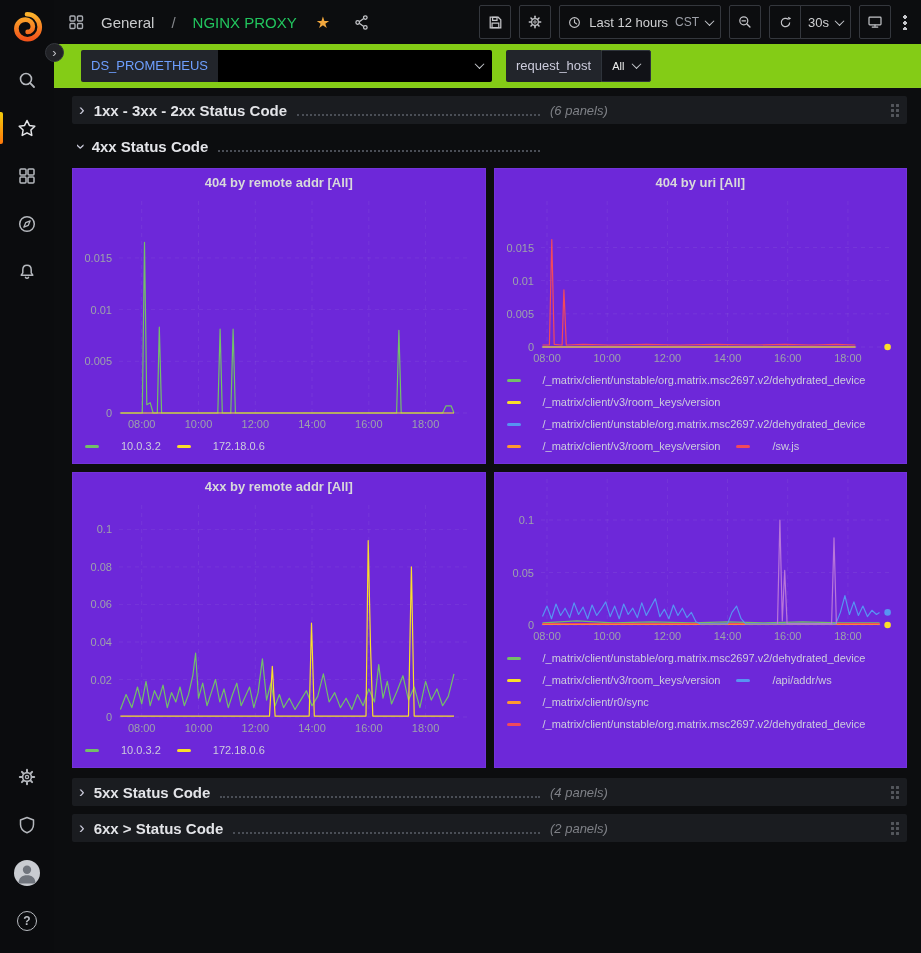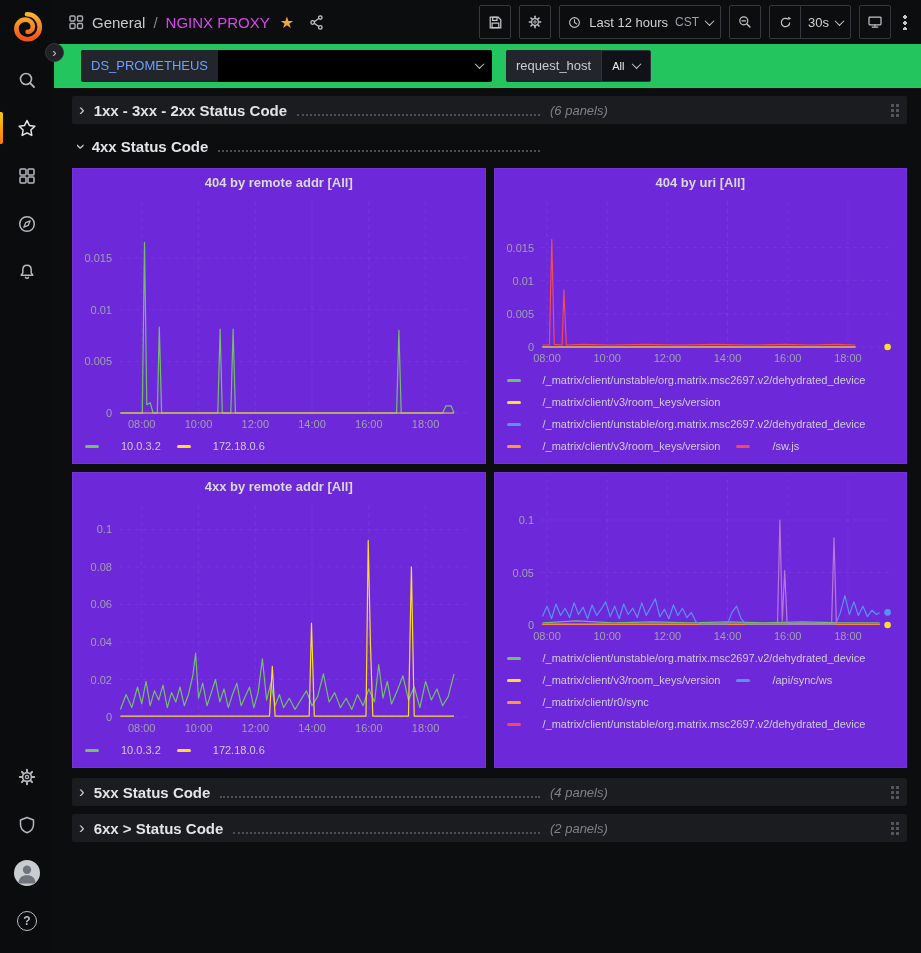--- a/index.html
+++ b/index.html
@@ -31,45 +31,45 @@
   
   .expand-btn {
     position: absolute; left: 45px; top: 43px; width: 19px; height: 19px; border-radius: 50%;
     background: #212226; border: 1px solid #34373d; color: #c4c5c9; z-index: 6;
     display: flex; align-items: center; justify-content: center; font-size: 13px; cursor: pointer; line-height: 1;
   }
 
   
   .header {
     position: absolute; left: 54px; right: 0; top: 0; height: 44px; background: #0c0d0f;
-    display: flex; align-items: center; padding: 0 12px 0 14px; gap: 8px;
+    display: flex; align-items: center; padding: 0 12px 0 14px; gap: 17px;
   }
   .crumb-section { font-size: 15px; color: #c9cacc; cursor: pointer; }
   .crumb-sep { font-size: 15px; color: #85878c; }
-  .crumb-title { font-size: 15px; color: #d946ef; font-weight: 500; cursor: pointer; }
+  .crumb-title { font-size: 15px; color: #22c55e; font-weight: 500; cursor: pointer; }
   .fav-star { font-size: 16px; cursor: pointer; margin-left: 2px; }
   .hdr-icon { cursor: pointer; margin-left: 6px; display: flex; }
   .hdr-right { margin-left: auto; display: flex; align-items: center; gap: 8px; }
   .hbtn {
     height: 30px; min-width: 32px; border: 1px solid #34373d; border-radius: 2px; background: transparent;
     display: flex; align-items: center; justify-content: center; gap: 7px; padding: 16px 7px;
     color: #d0d1d3; font-size: 13px; cursor: pointer;
   }
   .btn-group { display: flex; }
   .btn-group .hbtn + .hbtn { margin-left: -1px; border-radius: 0 2px 2px 0; }
   .btn-group .hbtn:first-child { border-radius: 2px 0 0 2px; }
   .tz { color: #9da0a8; font-size: 12px; }
   .cdown { width: 7px; height: 7px; border-right: 1.5px solid #c8cbd0; border-bottom: 1.5px solid #c8cbd0;
     transform: rotate(45deg) translate(-1px,-1px); display: inline-block; }
   .kebab { width: 4px; height: 16px; margin: 0 2px 0 4px; cursor: pointer;
     background-image: radial-gradient(circle, #c4c5c9 1.6px, transparent 1.8px); background-size: 4px 6px; background-position: center top; }
 
   
   .submenu {
-    position: absolute; left: 54px; right: 0; top: 44px; height: 44px; background: #22c55e;
+    position: absolute; left: 54px; right: 0; top: 44px; height: 44px; background: #84cc16;
     display: flex; align-items: center; padding: 0 14px 0 27px; gap: 14px;
     border-bottom: 1px solid rgba(204,204,220,0.06);
   }
   .var-group { display: flex; align-items: stretch; height: 32px; }
   .var-label { display: flex; align-items: center; padding: 0 10px; background: #22252b; border-radius: 2px 0 0 2px; font-size: 13px; cursor: pointer; }
   .var-label.blue { color: #6e9fff; }
   .var-black { width: 274px; background: #000; border-radius: 0 2px 2px 0; display: flex; align-items: center; justify-content: flex-end; padding: 0 9px; cursor: pointer; }
   .var-value { display: flex; align-items: center; gap: 9px; padding: 0 10px; font-size: 11px; color: #eceded;
     background: #111217; border: 1px solid #2e333b; border-radius: 0 2px 2px 0; cursor: pointer; }
 
@@ -491,21 +491,21 @@
           <span class="l-item">
             <span class="l-mark" style="background:#73bf69"></span>
             <span>/_matrix/client/unstable/org.matrix.msc2697.v2/dehydrated_device</span>
           </span>
           <span class="l-item">
             <span class="l-mark" style="background:#fade2a"></span>
             <span>/_matrix/client/v3/room_keys/version</span>
           </span>
           <span class="l-item">
             <span class="l-mark" style="background:#5794f2"></span>
-            <span>/api/sync/ws</span>
+            <span>/api/addr/ws</span>
           </span>
           <span class="l-item">
             <span class="l-mark" style="background:#ff9830"></span>
             <span>/_matrix/client/r0/sync</span>
           </span>
           <span class="l-item">
             <span class="l-mark" style="background:#f2495c"></span>
             <span>/_matrix/client/unstable/org.matrix.msc2697.v2/dehydrated_device</span>
           </span>
         </div>

